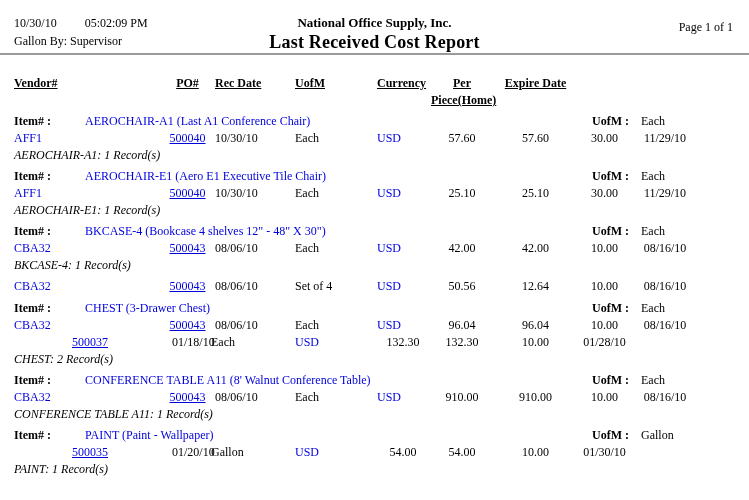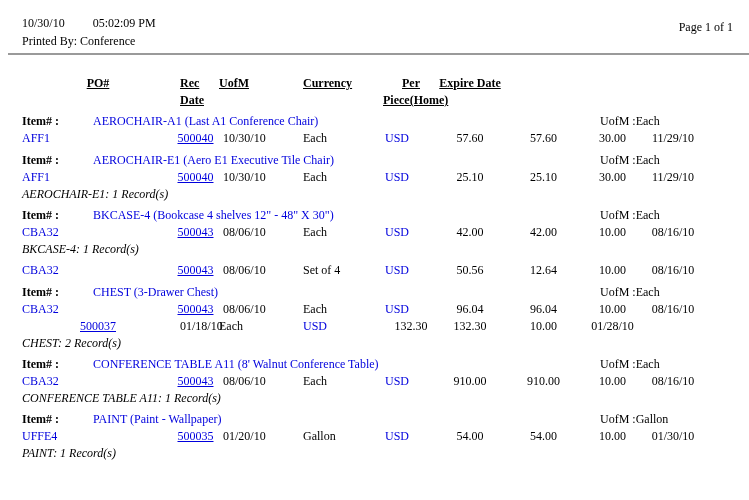--- a/index.html
+++ b/index.html
@@ -5,21 +5,20 @@
   * { margin:0; padding:0; box-sizing:border-box; }
   html,body { background:#fff; }
   .page {
     position:relative;
     width:749px; height:480px;
     background:#fff;
     overflow:hidden;
     font-family:"Liberation Serif", serif;
     font-size:12px;
     color:#000;
-    padding-left:8px;
   }
   
   .rpt-header { position:relative; height:55px; border-bottom:2px solid #9a9a9a; }
   .hdr-left   { position:absolute; left:14px; top:16px; white-space:nowrap; }
   .hdr-time   { margin-left:28px; }
   .hdr-printed{ position:absolute; left:14px; top:34px; white-space:nowrap; }
   .hdr-center { position:absolute; left:0; right:0; top:15px; text-align:center; }
   .hdr-company{ font-weight:bold; font-size:13px; }
   .hdr-title  { font-weight:bold; font-size:18px; margin-top:1px; letter-spacing:0.2px; }
   .hdr-page   { position:absolute; right:16px; top:20px; }
@@ -38,43 +37,48 @@
   .c-l { text-align:left; }
   .pl6 { padding-left:6px; }
   .pl2 { padding-left:2px; }
 
   .group { margin-top:5px; }
   .group:first-of-type { margin-top:4px; }
   .group-head { position:relative; line-height:17px; white-space:nowrap; }
   .item-label { display:inline-block; min-width:71px; font-weight:bold; }
   .item-name  { color:#0000dd; }
   .group-uofm { position:absolute; left:578px; top:0; white-space:nowrap; }
-  .uofm-label { font-weight:normal; margin-right:0; }
+  .uofm-label { font-weight:bold; margin-right:12px; }
 
   .trow { line-height:17px; }
   .lnk        { color:#0000dd; }
   .lnk-u      { color:#0000dd; text-decoration:underline; }
   .group-footer { font-style:italic; line-height:16px; white-space:nowrap; }
 </style>
 </head>
 <body>
 
 <div class="page">
 
   <div class="rpt-header">
     <div class="hdr-left">
       <span>10/30/10</span><span class="hdr-time">05:02:09 PM</span>
     </div>
-    <div class="hdr-printed">Printed By: Conference</div>
+    <div class="hdr-printed">Gallon By: Supervisor</div>
+    <div class="hdr-center">
+      <div class="hdr-company">National Office Supply, Inc.</div>
+      <div class="hdr-title">Last Received Cost Report</div>
+    </div>
     <div class="hdr-page">Page 1 of 1</div>
   </div>
 
   <div class="tbl">
 
     <div class="thead grid9">
+      <div class="hcell c-l"><span>Vendor#</span></div>
       <div class="hcell c-r"><span>PO#</span></div>
       <div class="hcell c-l pl6"><span>Rec Date</span></div>
       <div class="hcell c-l pl2"><span>UofM</span></div>
       <div class="hcell c-l pl2"><span>Currency</span></div>
       <div class="hcell c-r"><span>Per Piece(Home)</span></div>
       <div class="hcell c-r"><span>Expire Date</span></div>
     </div>
 
     <div>
   <div class="group">
@@ -90,20 +94,21 @@
     <div class="c-r"><span class="lnk-u">500040</span></div>
     <div class="c-l pl6">10/30/10</div>
     <div class="c-l pl2">Each</div>
     <div class="c-l pl2 lnk">USD</div>
     <div class="c-r">57.60</div>
     <div class="c-r">57.60</div>
     <div class="c-r">30.00</div>
     <div class="c-r">11/29/10</div>
   </div>
 </div>
+    <div class="group-footer">AEROCHAIR-A1: 1 Record(s)</div>
   </div>
 
   <div class="group">
     <div class="group-head">
       <span class="item-label">Item# :</span><span class="item-name">AEROCHAIR-E1 (Aero E1 Executive Tile Chair)</span>
       <span class="group-uofm">
         <span class="uofm-label">UofM :</span><span>Each</span>
       </span>
     </div>
     <div>
@@ -220,21 +225,20 @@
 
   <div class="group">
     <div class="group-head">
       <span class="item-label">Item# :</span><span class="item-name">PAINT (Paint - Wallpaper)</span>
       <span class="group-uofm">
         <span class="uofm-label">UofM :</span><span>Gallon</span>
       </span>
     </div>
     <div>
   <div class="trow grid9">
-    <div class="c-l lnk">UFFE4</div>
     <div class="c-r"><span class="lnk-u">500035</span></div>
     <div class="c-l pl6">01/20/10</div>
     <div class="c-l pl2">Gallon</div>
     <div class="c-l pl2 lnk">USD</div>
     <div class="c-r">54.00</div>
     <div class="c-r">54.00</div>
     <div class="c-r">10.00</div>
     <div class="c-r">01/30/10</div>
   </div>
 </div>

